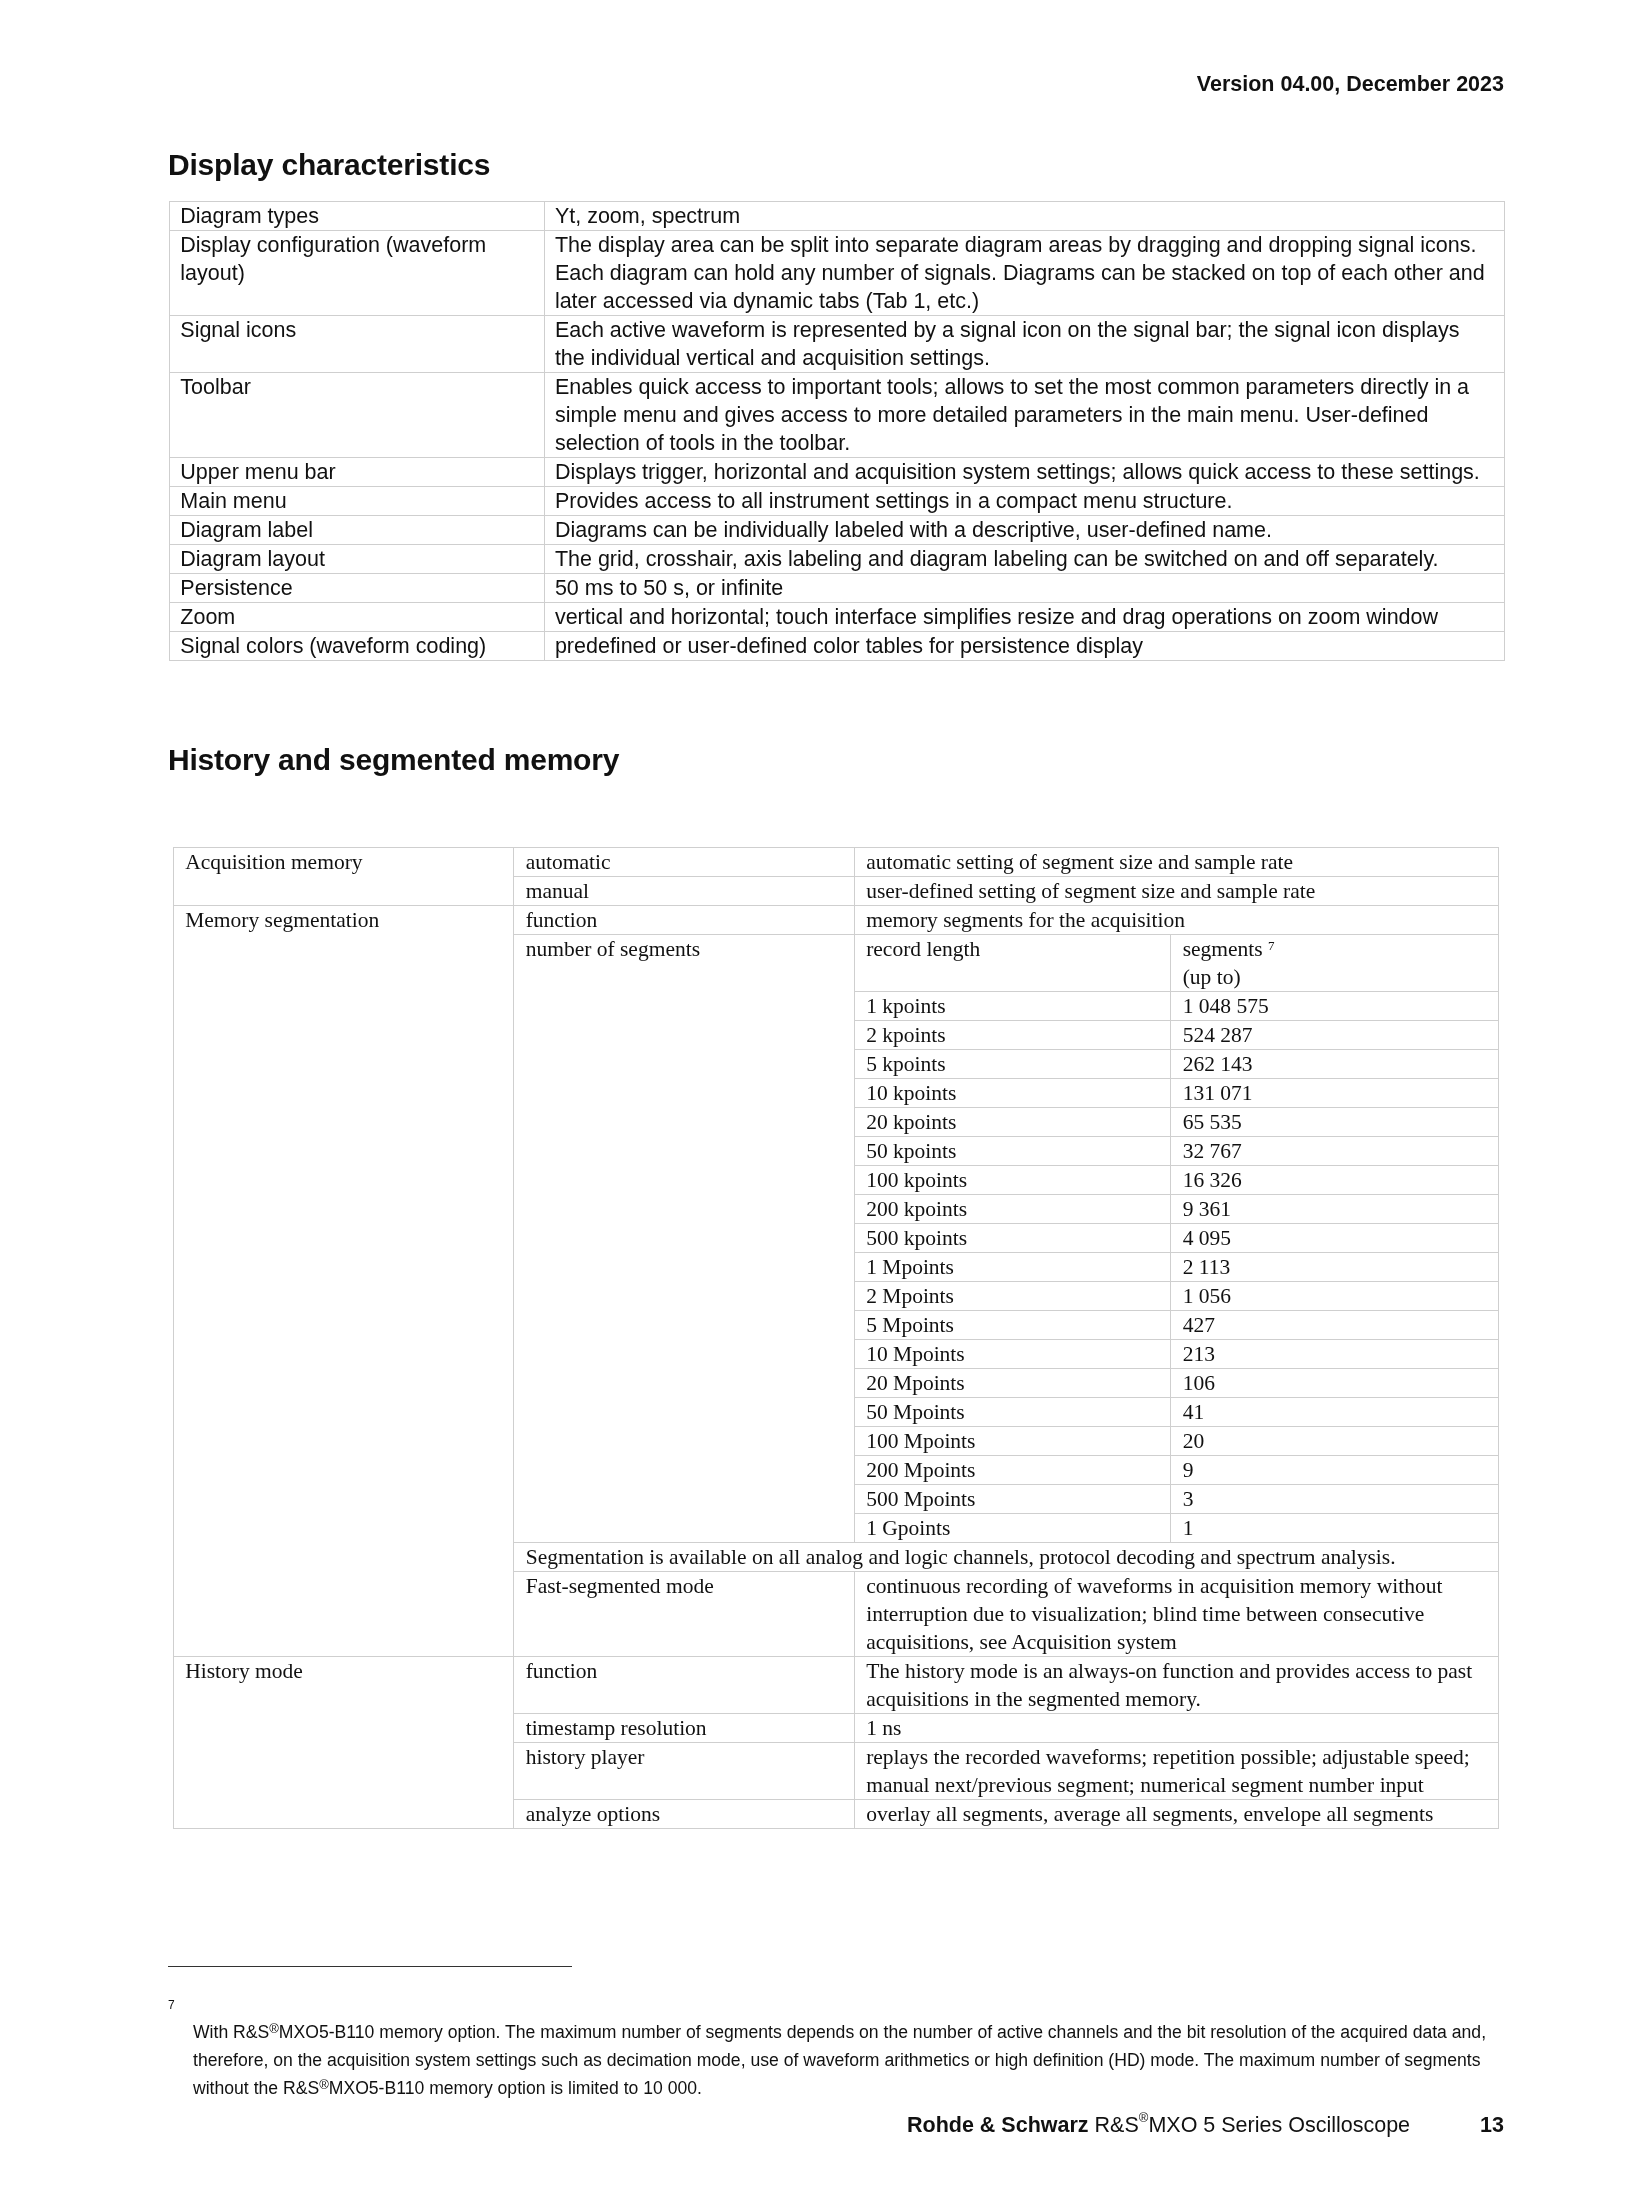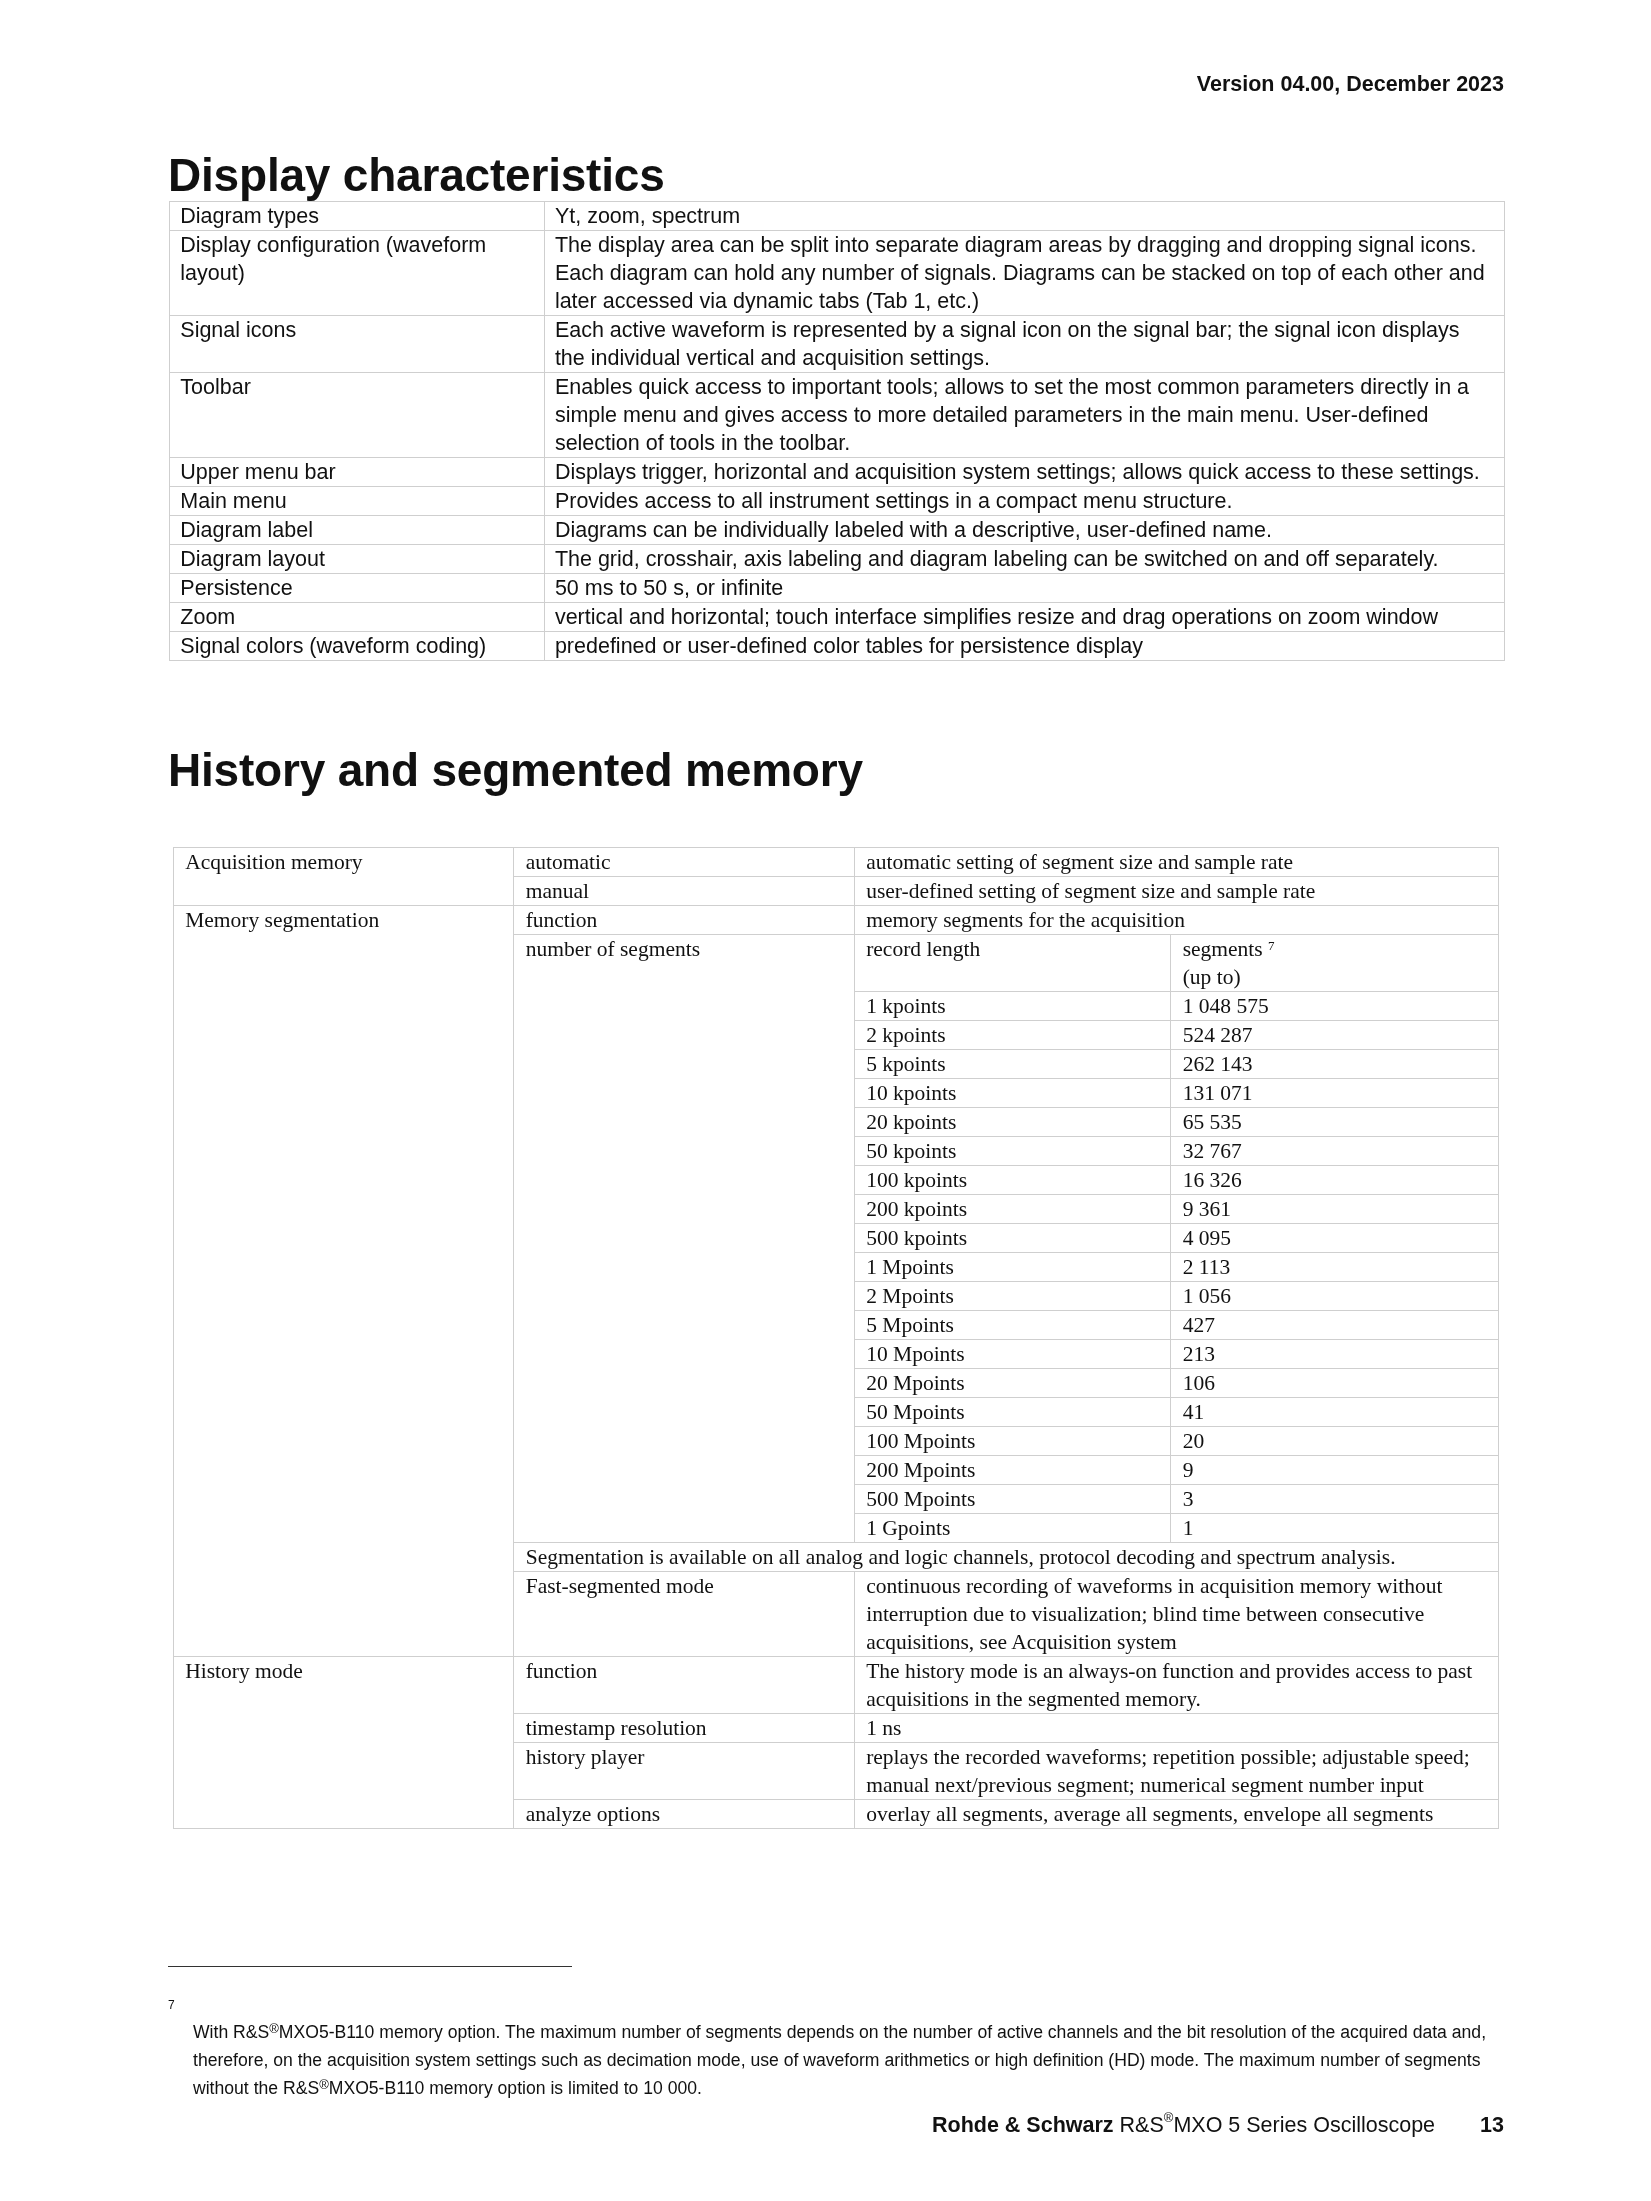--- a/index.html
+++ b/index.html
@@ -6,21 +6,21 @@
   body {
     width: 1652px; height: 2202px; position: relative; overflow: hidden;
     font-family: "Liberation Sans", sans-serif; color: #111;
   }
   .version {
     position: absolute; top: 72px; right: 148px;
     font-size: 21.5px; font-weight: bold; text-align: center;
   }
   .h1 {
     position: absolute; left: 168px;
-    font-size: 46px; font-weight: bold; margin: 0; letter-spacing: -0.2px;
+    font-size: 30px; font-weight: bold; margin: 0; letter-spacing: -0.2px;
   }
   table { border-collapse: collapse; position: absolute; }
   td {
     border: 1.7px solid #cfcfcf; vertical-align: top;
     font-size: 21.5px; line-height: 28px; padding: 0 10.3px 0 10.3px;
   }
   
   #t1 { left: 169px; top: 201px; width: 1336px; }
   #t1 td.k { width: 353px; }
   
@@ -38,21 +38,21 @@
     position: absolute; left: 168px; top: 1994px; width: 1342px;
     font-size: 17.6px; line-height: 28px;
   }
   .footnote .num { position: absolute; left: 0; top: -3.4px; font-size: 12px; }
   .footnote .txt { margin-left: 25px; display: block; margin-top: 24px; }
   .footer {
     position: absolute; top: 2113px; right: 148px;
     font-size: 21.5px;
   }
   .footer b { font-weight: bold; }
-  .footer .page { font-weight: bold; margin-left: 39px; }
+  .footer .page { font-weight: bold; margin-left: 64px; }
   .reg { font-size: 13px; vertical-align: top; position: relative; top: -2.6px; }
 </style>
 </head>
 <body>
 
 <div class="version">Version 04.00, December 2023</div>
 
 <h1 class="h1" style="top:148px;">Display characteristics</h1>
 
 <table id="t1">

